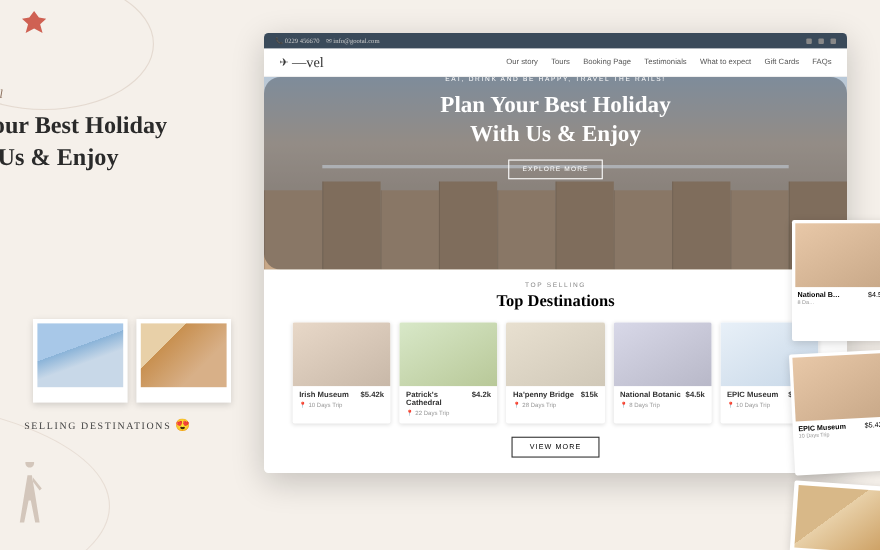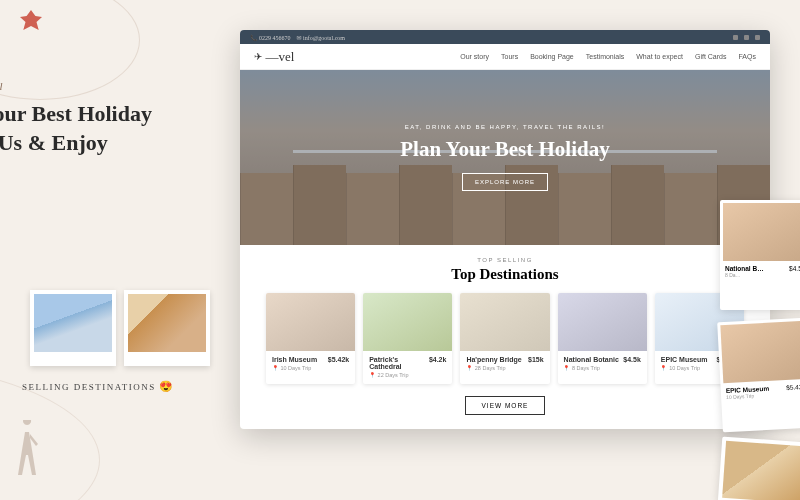--- a/index.html
+++ b/index.html
@@ -38,21 +38,21 @@
 .nav-item { cursor: pointer; }
 
 
 .hero { height: 175px; position: relative; overflow: hidden; }
 .hero-img { position: absolute; inset: 0; background: linear-gradient(180deg, #b8c8d8 0%, #d8c8b8 35%, #c8b8a8 60%, #a89878 100%); }
 .hero-bridge { position: absolute; left: 0; right: 0; top: 60px; height: 55px; }
 .hero-bridge::before { content:''; position: absolute; left: 10%; right: 10%; top: 20px; height: 3px; background: #fff; }
 .hero-buildings { position: absolute; left: 0; right: 0; bottom: 0; height: 80px; display: flex; }
 .bld { flex: 1; background: #b89878; border-left: 1px solid rgba(0,0,0,0.1); }
 .bld:nth-child(odd) { background: #c8a888; height: 90%; align-self: flex-end; }
-.hero-overlay { position: absolute; inset: 0; background: rgba(20,30,40,0.35); display: flex; flex-direction: column; align-items: center; justify-content: center; color: #fff; text-align: center; }
+.hero-overlay { position: absolute; inset: 0; background: rgba(20,30,40,0.35); display: flex; flex-direction: column; align-items: center; color: #fff; text-align: center; border-radius: 15px; }
 .hero-tag { font-size: 6px; letter-spacing: 1.5px; margin-bottom: 6px; font-family: Arial, sans-serif; }
 .hero-title { font-size: 21px; font-family: Georgia, serif; font-weight: bold; line-height: 1.25; margin-bottom: 10px; }
 .hero-btn { padding: 5px 12px; border: 1px solid #fff; font-size: 6px; letter-spacing: 1px; background: transparent; color: #fff; cursor: pointer; font-family: Arial, sans-serif; }
 
 
 .dest-section { padding: 12px 26px 14px; position: relative; }
 .dest-tag { text-align: center; font-size: 6px; letter-spacing: 1.5px; color: #888; font-family: Arial, sans-serif; }
 .dest-title { text-align: center; font-size: 15px; font-family: Georgia, serif; font-weight: bold; margin: 3px 0 10px; }
 .dest-cards { display: flex; gap: 8px; justify-content: center; }
 .card { width: 92px; background: #fff; box-shadow: 0 1px 4px rgba(0,0,0,0.12); border-radius: 2px; overflow: hidden; }
@@ -163,20 +163,21 @@
           <div class="bld"></div>
           <div class="bld"></div>
           <div class="bld"></div>
           <div class="bld"></div>
         </div>
     </div>
     <div class="hero-overlay">
       <div class="hero-tag">EAT, DRINK AND BE HAPPY, TRAVEL THE RAILS!</div>
       <div class="hero-title">
         <div>Plan Your Best Holiday</div>
+        <div>With Us &amp; Enjoy</div>
       </div>
       <button class="hero-btn">EXPLORE MORE</button>
     </div>
   </div>
 
   <div class="dest-section">
     <div class="dest-tag">TOP SELLING</div>
     <div class="dest-title">Top Destinations</div>
     <div class="dest-cards">
       <div class="card">

